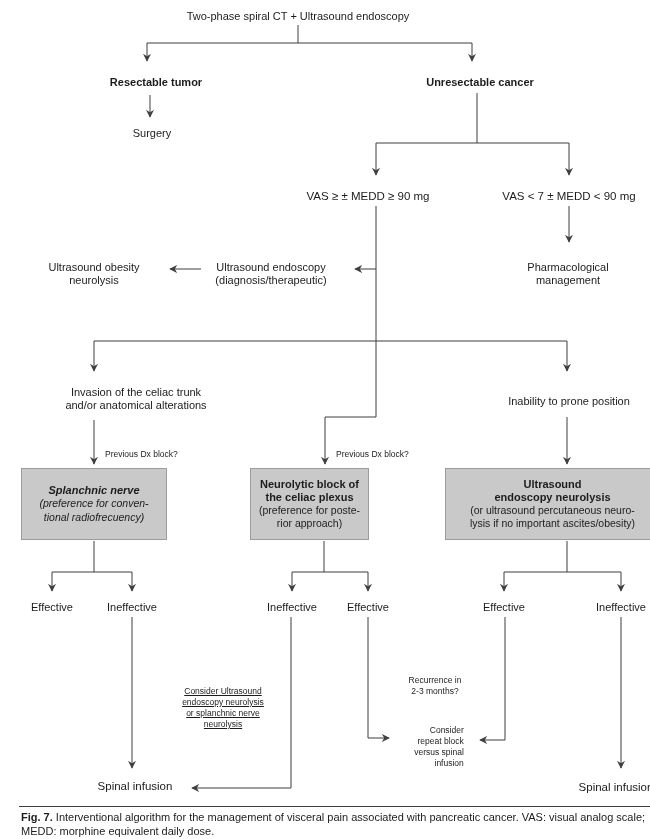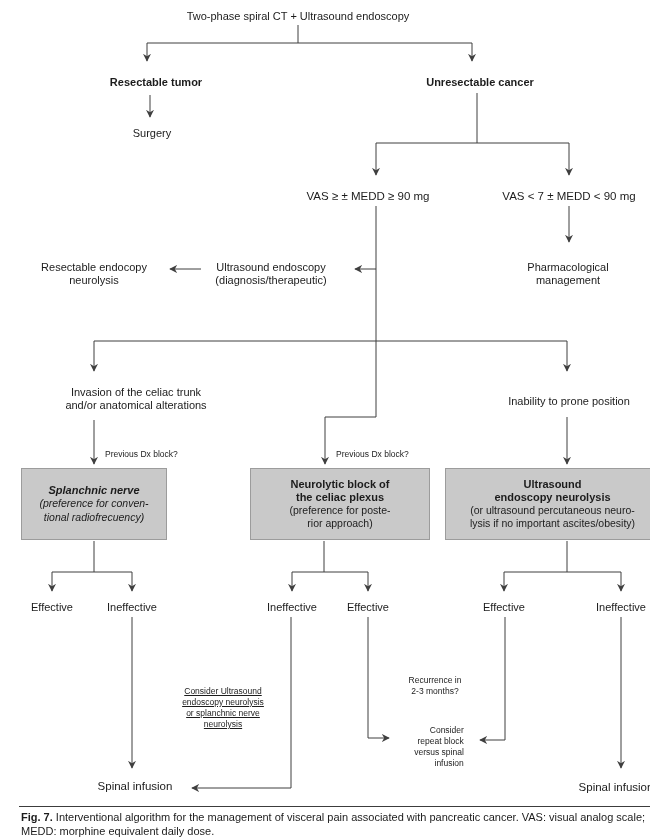--- a/index.html
+++ b/index.html
@@ -99,21 +99,21 @@
 
   <div class="node big" style="left:349px; top:190px;">VAS ≥ ± MEDD ≥ 90 mg</div>
   <div class="node big" style="left:550px; top:190px;">VAS &lt; 7 ± MEDD &lt; 90 mg</div>
 
   <div class="node" style="left:549px; top:261px;">
     <div>Pharmacological</div>
     <div>management</div>
   </div>
 
   <div class="node" style="left:75px; top:261px;">
-    <div>Resectable endocopy</div>
+    <div>Ultrasound obesity</div>
     <div>neurolysis</div>
   </div>
 
   <div class="node" style="left:252px; top:261px;">
     <div>Ultrasound endoscopy</div>
     <div>(diagnosis/therapeutic)</div>
   </div>
 
   <div class="node" style="left:117px; top:386px;">
     <div>Invasion of the celiac trunk</div>
@@ -124,21 +124,21 @@
 
   <div class="node small leftpin" style="left:86px; top:449px;">Previous Dx block?</div>
   <div class="node small leftpin" style="left:317px; top:449px;">Previous Dx block?</div>
 
   <div class="gbox" style="left:2px; top:468px; width:146px; height:72px;font-style:italic;">
     <div class="t">Splanchnic nerve</div>
     <div>(preference for conven-</div>
     <div>tional radiofrecuency)</div>
   </div>
 
-  <div class="gbox" style="left:231px; top:468px; width:180px; height:72px;">
+  <div class="gbox" style="left:231px; top:468px; width:119px; height:72px;">
     <div class="t">Neurolytic block of</div>
     <div class="t">the celiac plexus</div>
     <div>(preference for poste-</div>
     <div>rior approach)</div>
   </div>
 
   <div class="gbox" style="left:426px; top:468px; width:215px; height:72px;">
     <div class="t">Ultrasound</div>
     <div class="t">endoscopy neurolysis</div>
     <div>(or ultrasound percutaneous neuro-</div>

